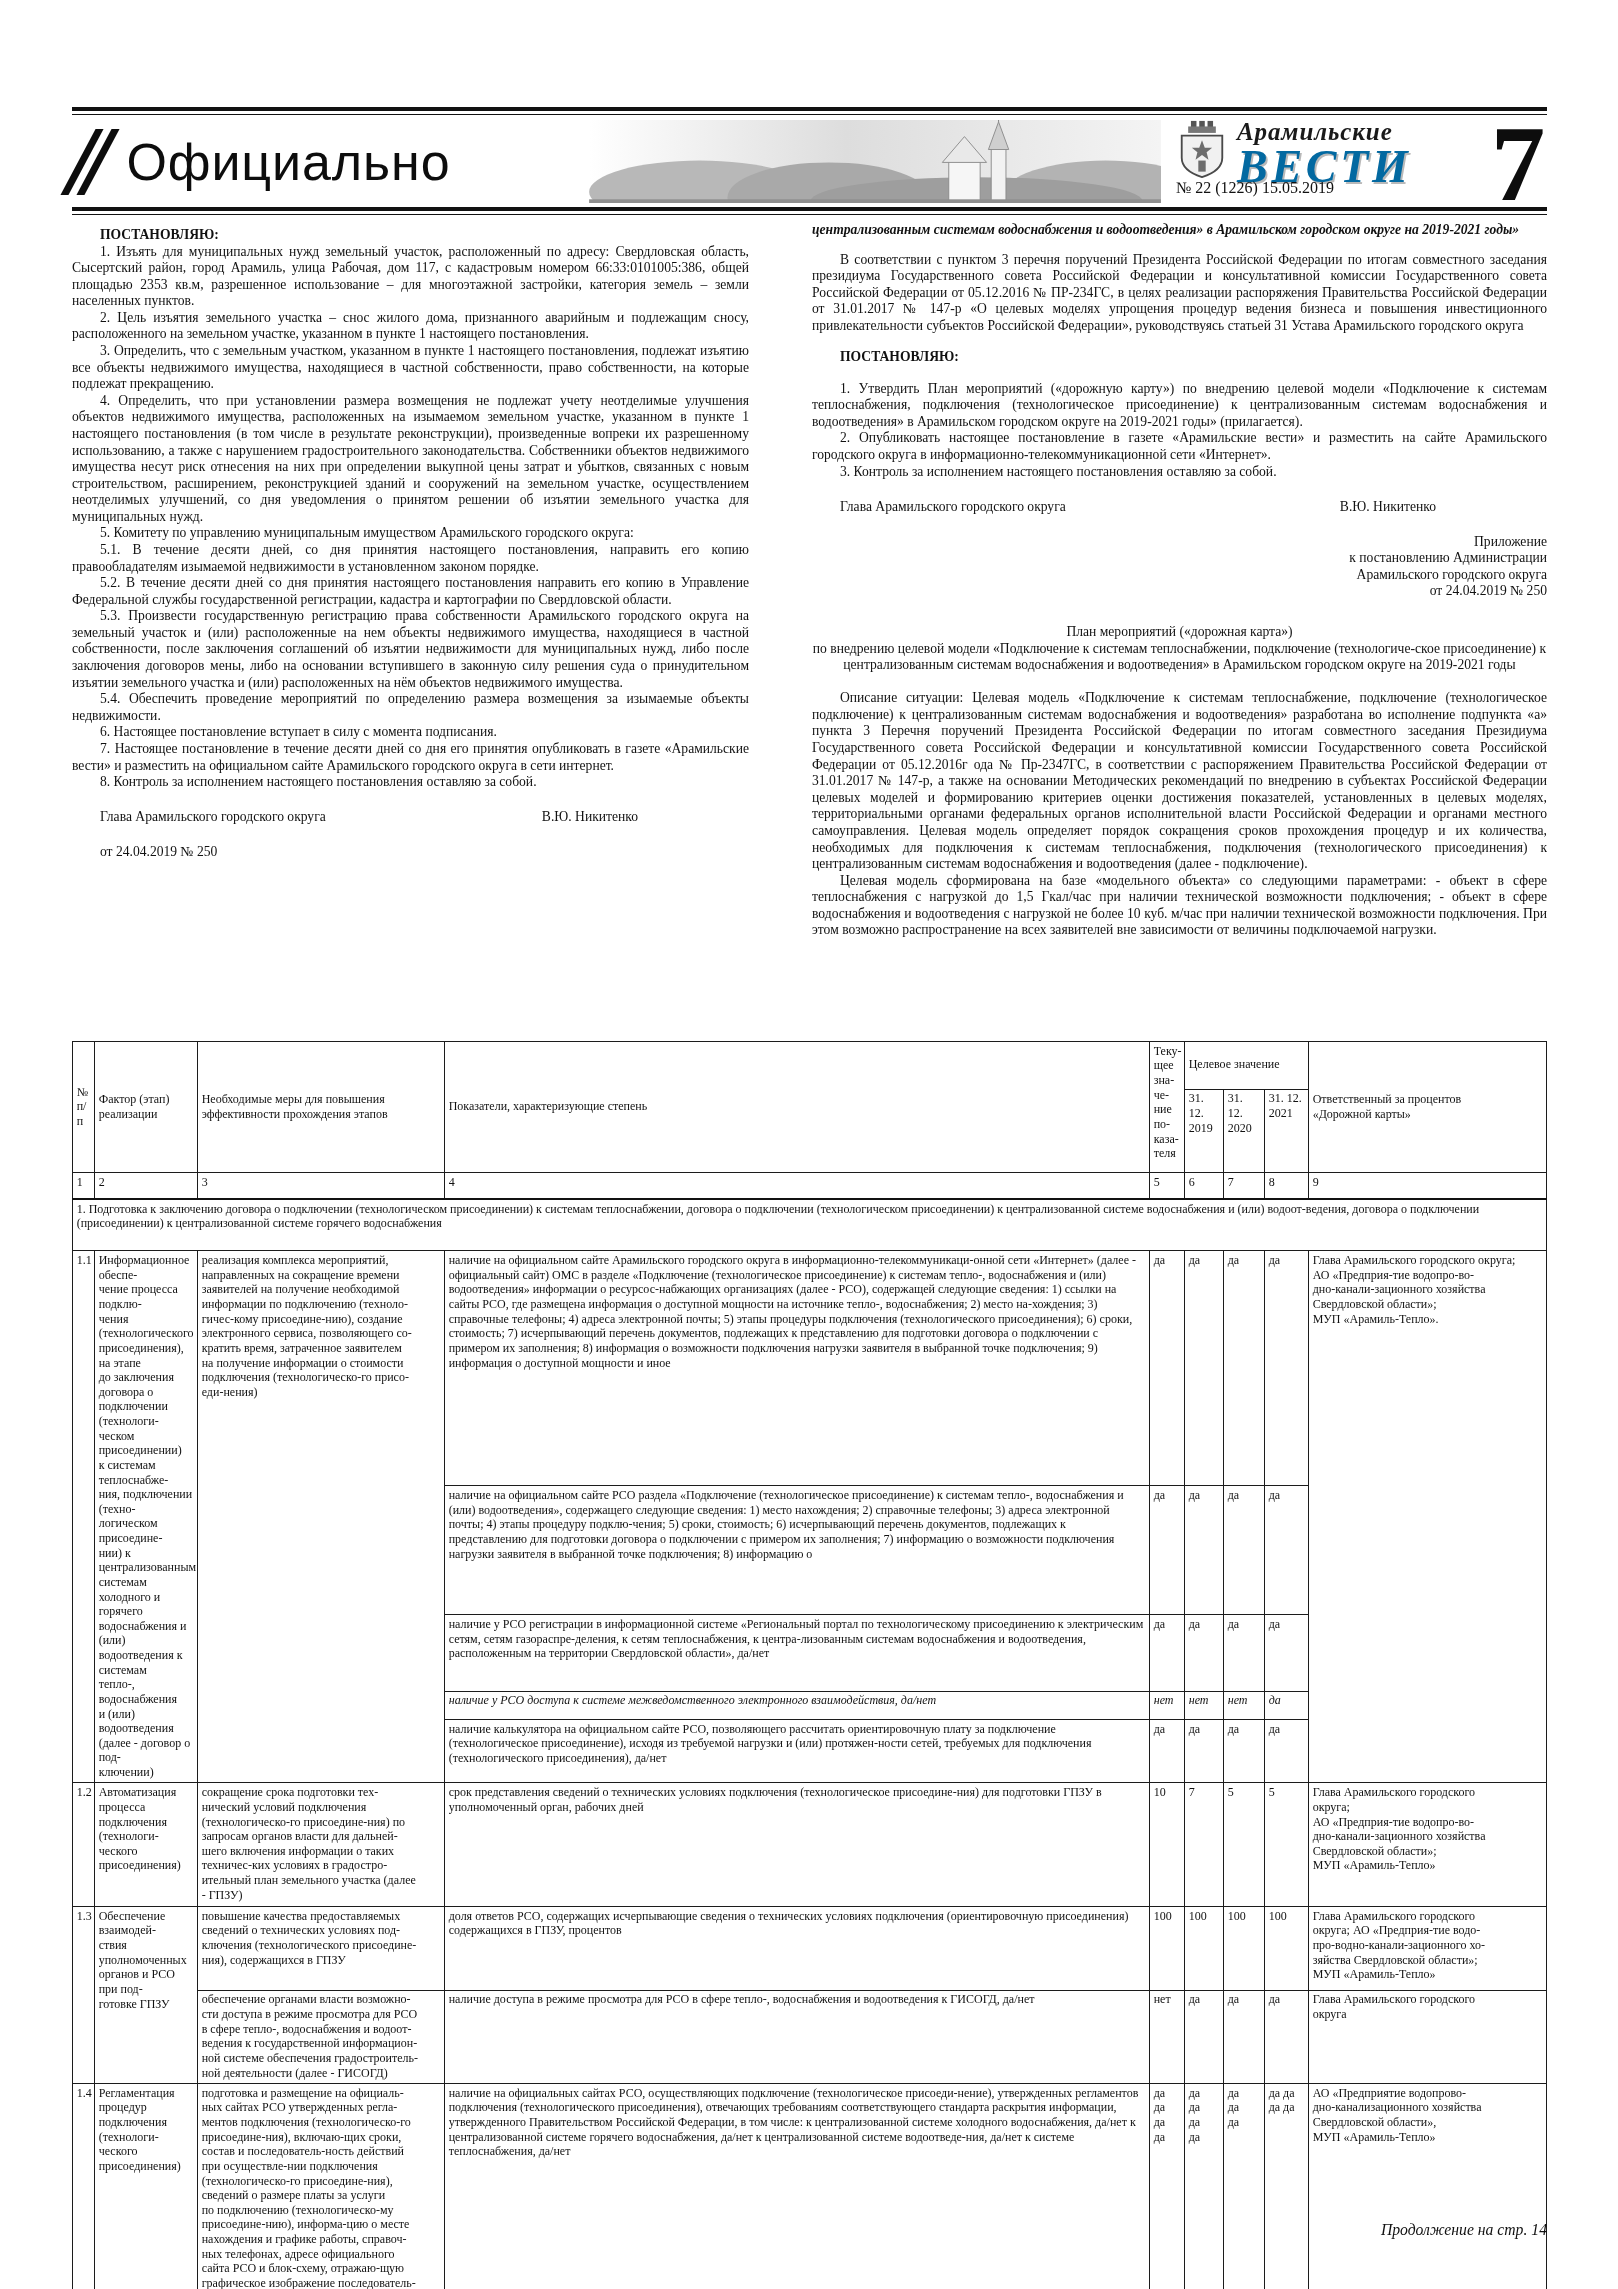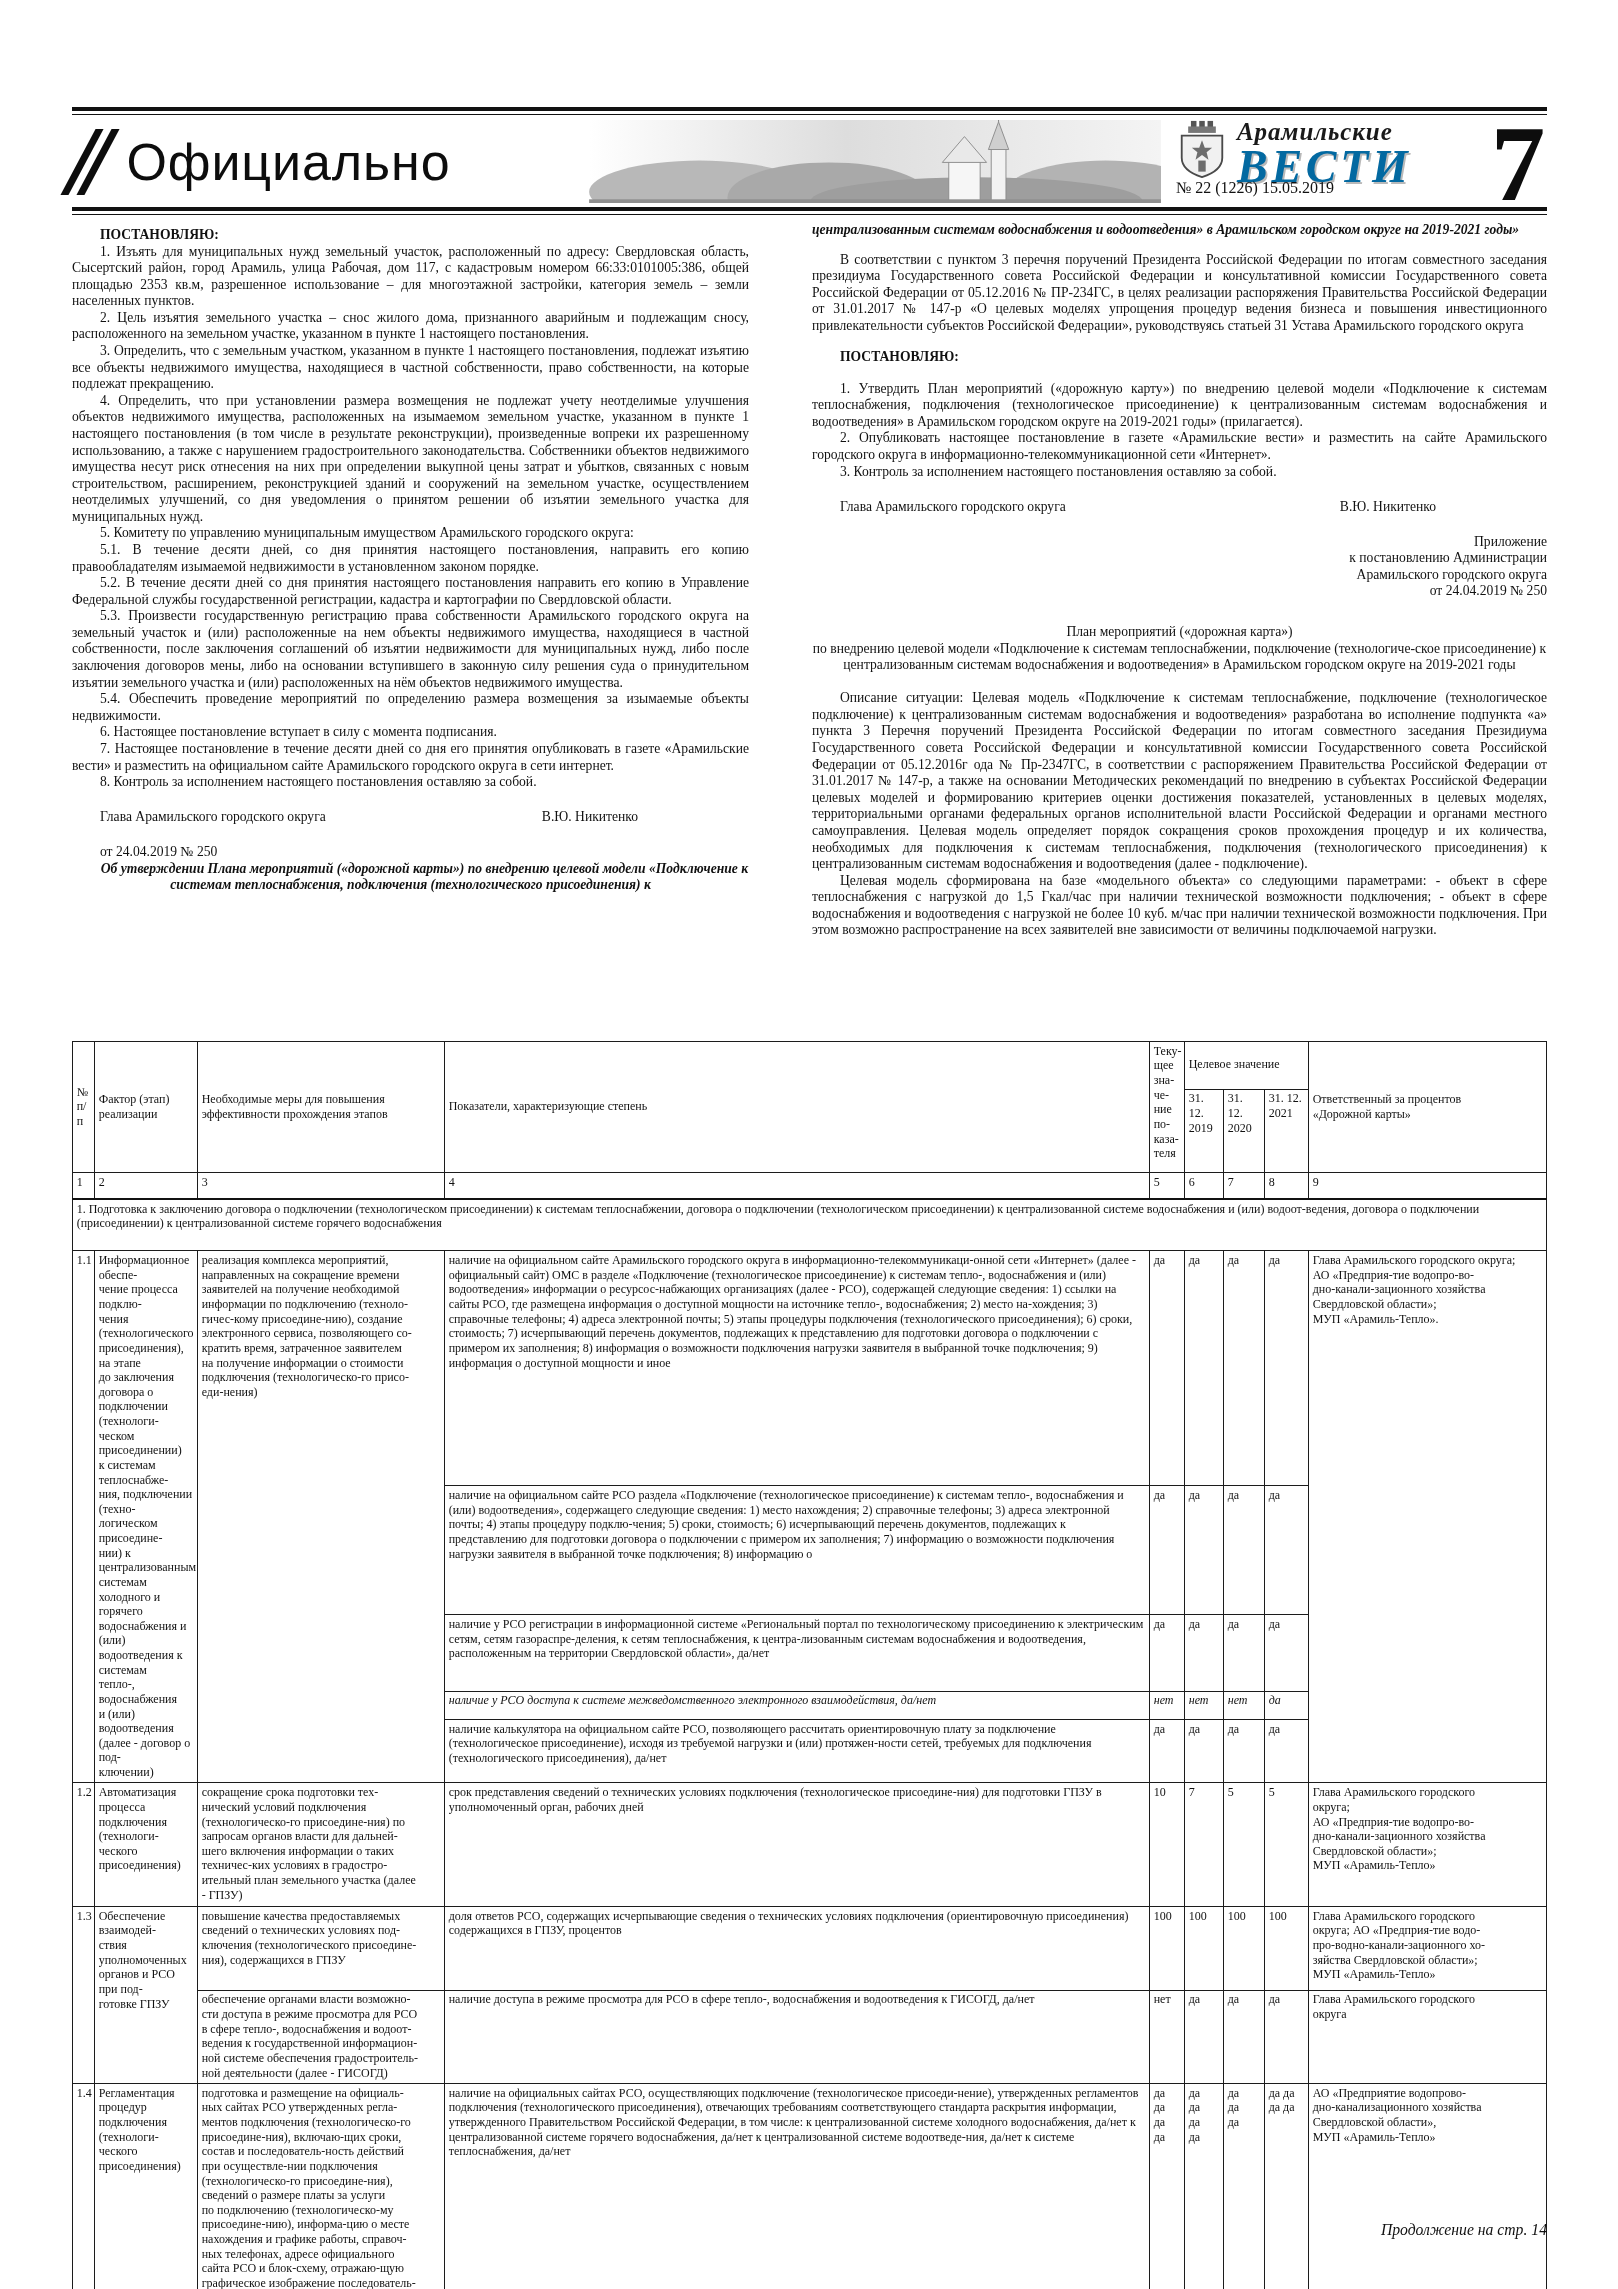--- a/index.html
+++ b/index.html
@@ -143,21 +143,20 @@
     <p>5.3. Произвести государственную регистрацию права собственности Арамильского городского округа на земельный участок и (или) расположенные на нем объекты недвижимого имущества, находящиеся в частной собственности, после заключения соглашений об изъятии недвижимости для муниципальных нужд, либо после заключения договоров мены, либо на основании вступившего в законную силу решения суда о принудительном изъятии земельного участка и (или) расположенных на нём объектов недвижимого имущества.</p>
     <p>5.4. Обеспечить проведение мероприятий по определению размера возмещения за изымаемые объекты недвижимости.</p>
     <p>6. Настоящее постановление вступает в силу с момента подписания.</p>
     <p>7. Настоящее постановление в течение десяти дней со дня его принятия опубликовать в газете «Арамильские вести» и разместить на официальном сайте Арамильского городского округа в сети интернет.</p>
     <p>8. Контроль за исполнением настоящего постановления оставляю за собой.</p>
     <div class="sig">
       <span>Глава Арамильского городского округа</span>
       <span>В.Ю. Никитенко</span>
     </div>
     <p class="date-line">от 24.04.2019 № 250</p>
-    <p class="decree-title bi">Об утверждении Плана мероприятий («дорожной карты») по внедрению целевой модели «Подключение к системам теплоснабжения, подключения (технологического присоединения) к</p>
   </div>
 
   <div class="col col-right">
     <p class="bi" style="text-indent:0">централизованным системам водоснабжения и водоотведения» в Арамильском городском округе на 2019-2021 годы»</p>
     <div class="gap14"></div>
     <p>В соответствии с пунктом 3 перечня поручений Президента Российской Федерации по итогам совместного заседания президиума Государственного совета Российской Федерации и консультативной комиссии Государственного совета Российской Федерации от 05.12.2016 № ПР-234ГС, в целях реализации распоряжения Правительства Российской Федерации от 31.01.2017 № 147-р «О целевых моделях упрощения процедур ведения бизнеса и повышения инвестиционного привлекательности субъектов Российской Федерации», руководствуясь статьей 31 Устава Арамильского городского округа</p>
     <p class="post-head rt">ПОСТАНОВЛЯЮ:</p>
     <p>1. Утвердить План мероприятий («дорожную карту») по внедрению целевой модели «Подключение к системам теплоснабжения, подключения (технологическое присоединение) к централизованным системам водоснабжения и водоотведения» в Арамильском городском округе на 2019-2021 годы» (прилагается).</p>
     <p>2. Опубликовать настоящее постановление в газете «Арамильские вести» и разместить на сайте Арамильского городского округа в информационно-телекоммуникационной сети «Интернет».</p>
     <p>3. Контроль за исполнением настоящего постановления оставляю за собой.</p>

